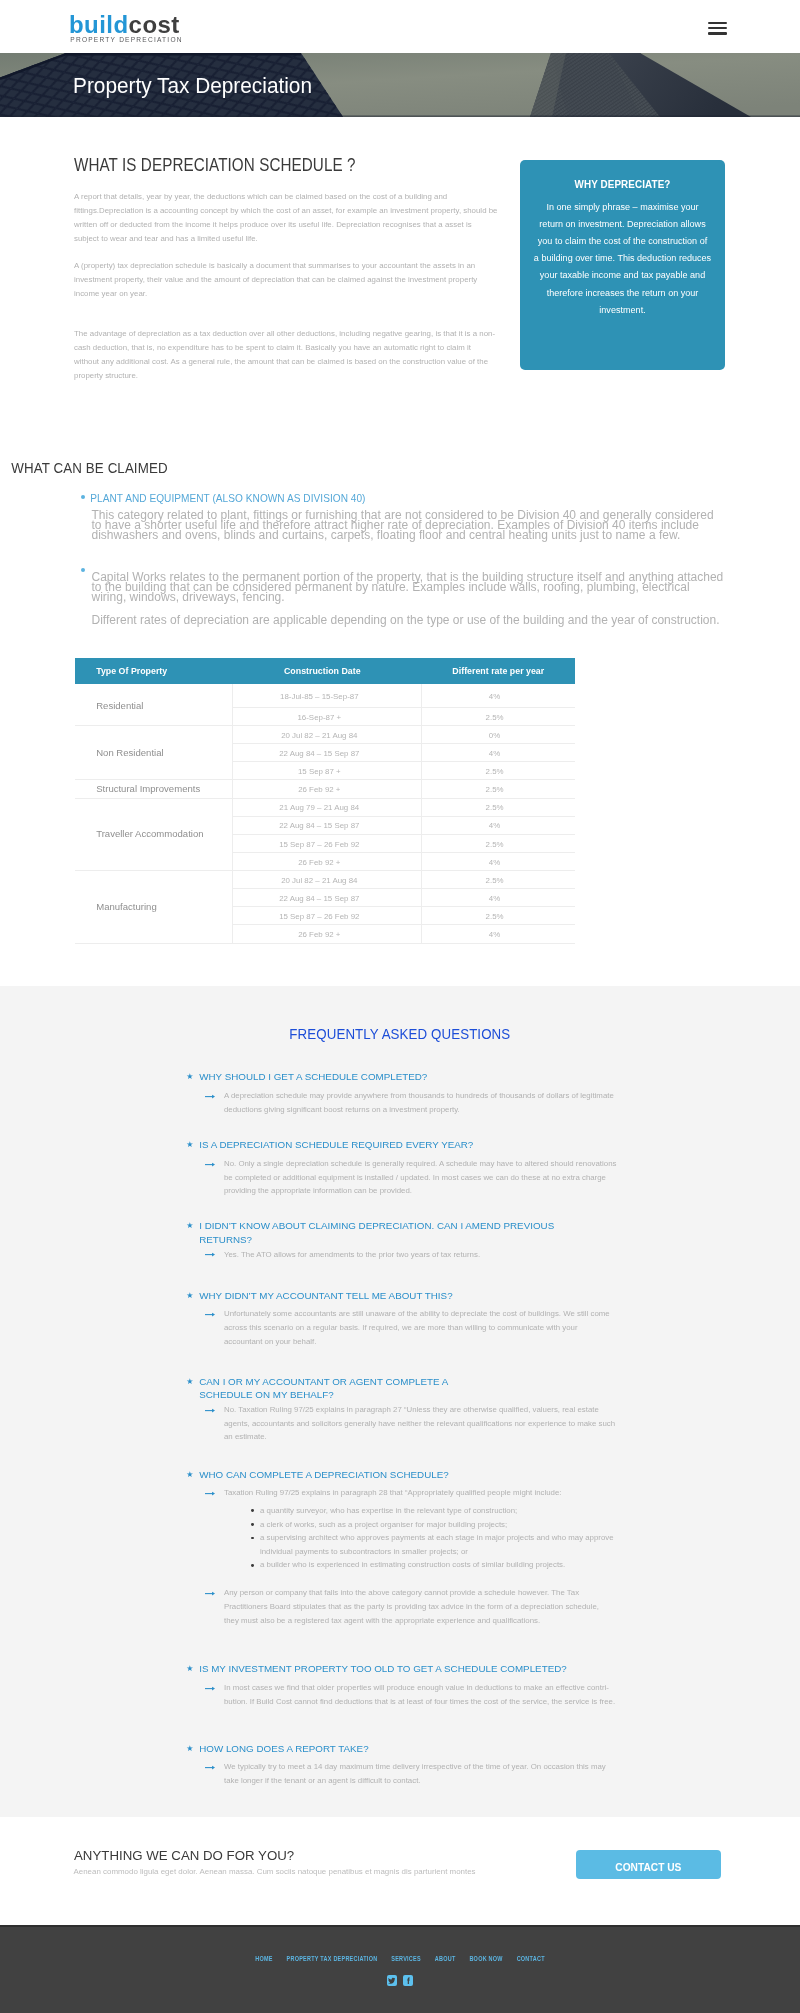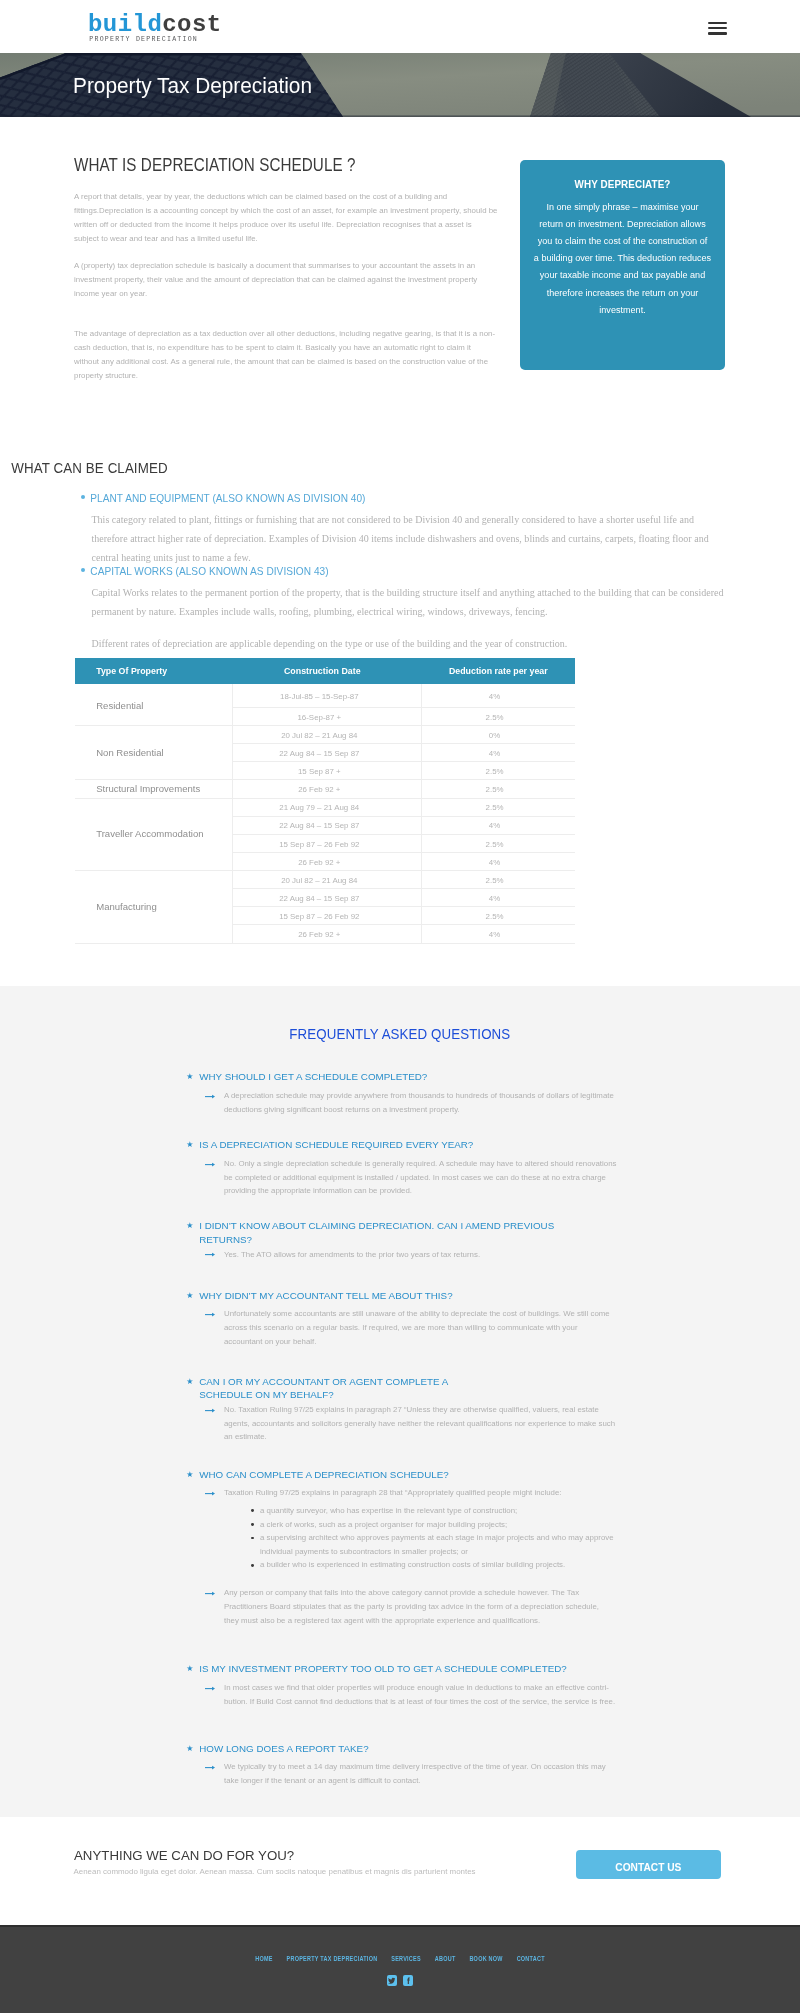--- a/index.html
+++ b/index.html
@@ -2,21 +2,21 @@
 <html><head>
 <meta charset="utf-8">
 <style>
   *{box-sizing:border-box;margin:0;padding:0;}
   html,body{width:800px;}
   body{font-family:"Liberation Sans",sans-serif;background:#fff;color:#8a8a8a;-webkit-font-smoothing:antialiased;}
   .page{width:800px;position:relative;overflow:hidden;}
 
   
   .site-header{height:53px;background:#fff;position:relative;}
-  .logo{position:absolute;left:88px;top:12px;font-family:Liberation Mono, monospace;}
+  .logo{position:absolute;left:69px;top:12px;}
   .logo-word{font-size:24px;font-weight:bold;letter-spacing:0.45px;line-height:25px;white-space:nowrap;}
   .logo-build{color:#2396d6;}
   .logo-cost{color:#3f3f3f;}
   .logo-sub{font-size:6.6px;letter-spacing:1.22px;color:#58595b;line-height:8px;margin-top:-1.2px;padding-left:1.3px;font-weight:normal;white-space:nowrap;}
   .burger{position:absolute;left:708px;top:21.5px;width:19px;height:13px;cursor:pointer;}
   .burger span{display:block;height:2.3px;background:#333;border-radius:1.1px;margin-bottom:3.1px;}
   .burger span:last-child{margin-bottom:0;}
 
   
   .hero{height:64px;position:relative;overflow:hidden;background:#737b6e;}
@@ -40,21 +40,21 @@
 
   
   .claimed-title{text-align:left;font-size:15.3px;color:#3a3a3a;font-weight:normal;letter-spacing:0.1px;line-height:16px;position:absolute;left:0;right:0;top:5px;}
   .claimed-title span{display:inline-block;transform:scaleX(0.873);}
   .section-claimed{position:relative;height:531px;}
   .claim-item{position:absolute;left:90.3px;width:636px;}
   .claim-item.i1{top:38px;}
   .claim-item.i2{top:111px;}
   .claim-item .dot{position:absolute;left:-9.7px;top:2.2px;width:4.2px;height:4.2px;border-radius:50%;background:#5cb3e0;}
   .claim-item h4{font-size:10.1px;color:#55a8d8;font-weight:normal;letter-spacing:0.04px;line-height:11px;}
-  .claim-item p{font-size:10px;line-height:19px;color:#b2b2b2;padding-left:1.2px;margin-top:5.6px;letter-spacing:0.01px;font-family:Liberation Serif, serif;}
+  .claim-item p{font-size:12px;line-height:10px;color:#b2b2b2;padding-left:1.2px;margin-top:5.6px;letter-spacing:0.01px;}
   .claim-item p.extra{margin-top:13.8px;}
 
   
   .tbl-wrap{position:absolute;left:74.8px;top:203.2px;width:500px;}
   table{border-collapse:collapse;width:500px;table-layout:fixed;}
   thead th{background:#2e92b5;color:#fff;font-weight:bold;height:20px;letter-spacing:0.02px;vertical-align:middle;padding:8px;}
   thead th.c1{text-align:left;padding-left:21.4px;width:158px;font-size:8.8px;}
   thead th.c2{text-align:center;width:189px;font-size:8.8px;padding-right:18px;}
   thead th.c3{text-align:center;width:153px;font-size:8.8px;padding-right:8px;}
   tbody td{border-bottom:1px solid #ededed;color:#b5b5b5;height:18.14px;padding:0;font-size:7.9px;vertical-align:middle;line-height:12px;padding-top:2.5px;}
@@ -173,31 +173,30 @@
 
   <div class="section-claimed">
     <h2 class="claimed-title"><span>WHAT CAN BE CLAIMED</span></h2>
     <div class="claim-item i1">
       <span class="dot"></span>
       <h4>PLANT AND EQUIPMENT (ALSO KNOWN AS DIVISION 40)</h4>
       <p>This category related to plant, fittings or furnishing that are not considered to be Division 40 and generally considered to have a shorter useful life and therefore attract higher rate of depreciation. Examples of Division 40 items include dishwashers and ovens, blinds and curtains, carpets, floating floor and central heating units just to name a few.</p>
     </div>
     <div class="claim-item i2">
       <span class="dot"></span>
-      <h4>CAPITAL WORKS (ALSO KNOWN AS DIVISION 43)</h4>
       <p>Capital Works relates to the permanent portion of the property, that is the building structure itself and anything attached to the building that can be considered permanent by nature. Examples include walls, roofing, plumbing, electrical wiring, windows, driveways, fencing.</p>
       <p class="extra">Different rates of depreciation are applicable depending on the type or use of the building and the year of construction.</p>
     </div>
     <div class="tbl-wrap">
       <table>
         <thead>
             <tr>
           <th class="c1">Type Of Property</th>
           <th class="c2">Construction Date</th>
-          <th class="c3">Deduction rate per year</th>
+          <th class="c3">Different rate per year</th>
         </tr>
           </thead>
         <tbody id="tbody">
             <tr class="r1">
               <td class="c1" rowspan="2">Residential</td>
               <td class="c2">18-Jul-85 – 15-Sep-87</td>
               <td class="c3">4%</td>
             </tr>
             <tr class="">
               <td class="c2">16-Sep-87 +</td>

